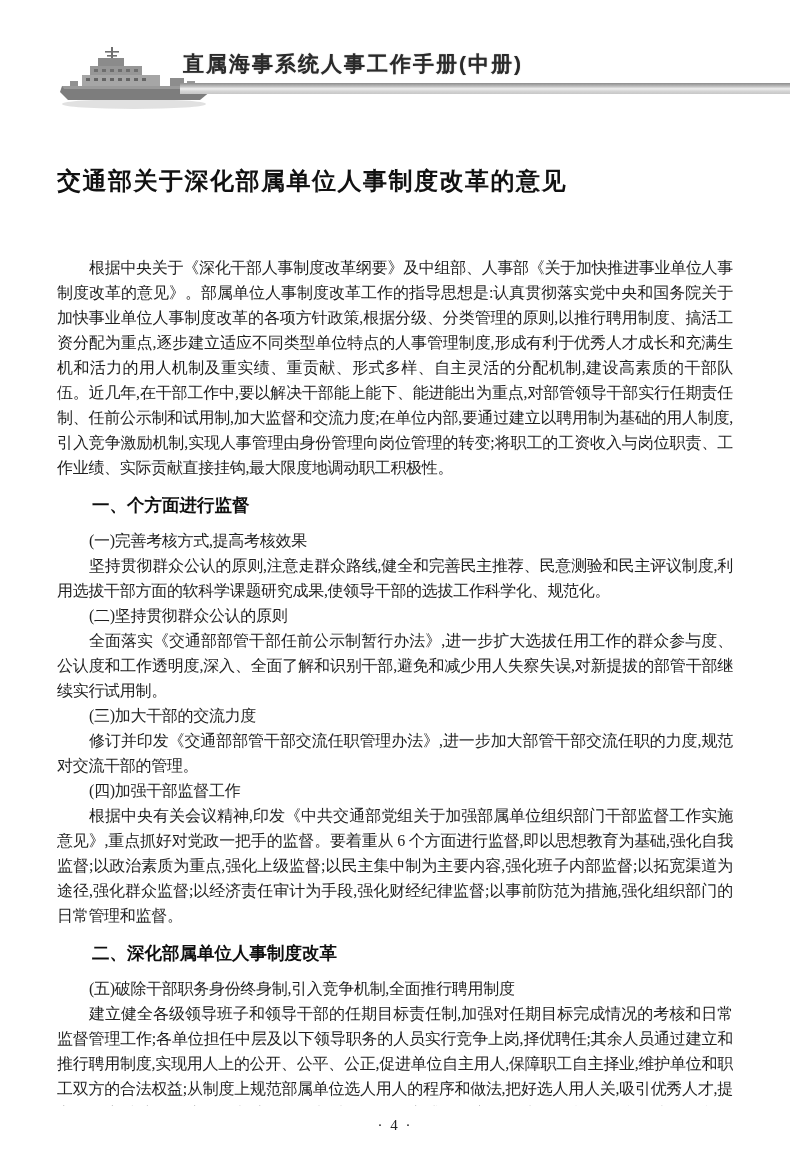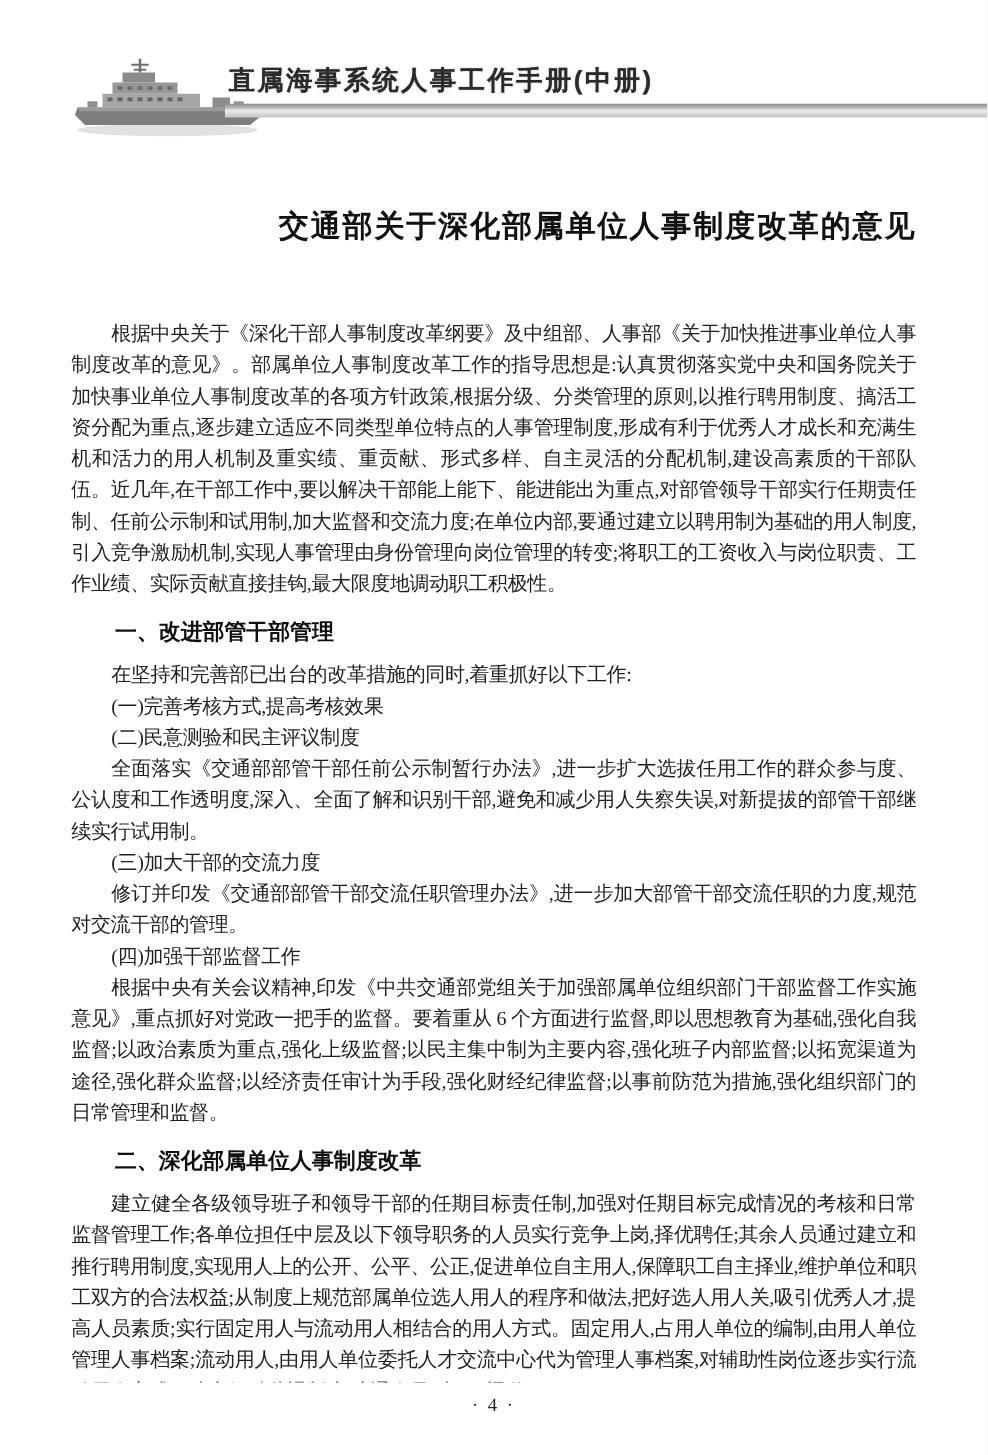--- a/index.html
+++ b/index.html
@@ -30,21 +30,21 @@
     background:linear-gradient(180deg,#8d8d8d 0%,#bdbdbd 30%,#eeeeee 52%,#d4d4d4 75%,#c7c7c7 100%);
   }
   .hdr-script{
     position:absolute;left:186px;top:56px;
     font-style:italic;font-size:12.5px;letter-spacing:1px;color:#8f8f8f;
     white-space:nowrap;
   }
   
   .doc-title{
     position:absolute;top:165px;left:57px;right:57px;margin:0;
-    text-align:right;
+    text-align:left;
     font-size:24px;font-weight:700;letter-spacing:1.5px;color:#111;
   }
   .content{
     position:absolute;top:219px;left:57px;right:57px;bottom:58px;
     overflow:hidden;
     font-size:16px;line-height:25px;letter-spacing:-0.3px;
     text-align:justify;
     margin-top:36px;
   }
   .content p{margin:0;}
@@ -102,28 +102,29 @@
       <rect x="18" y="37" width="8" height="5" fill="#919191"></rect>
     </svg>
     <div class="hdr-title">直属海事系统人事工作手册(中册)</div>
     <div class="hdr-bar"></div>
   </div>
 
   <h1 class="doc-title">交通部关于深化部属单位人事制度改革的意见</h1>
 
   <div class="content" id="content">
       <p class="para">根据中央关于《深化干部人事制度改革纲要》及中组部、人事部《关于加快推进事业单位人事制度改革的意见》。部属单位人事制度改革工作的指导思想是:认真贯彻落实党中央和国务院关于加快事业单位人事制度改革的各项方针政策,根据分级、分类管理的原则,以推行聘用制度、搞活工资分配为重点,逐步建立适应不同类型单位特点的人事管理制度,形成有利于优秀人才成长和充满生机和活力的用人机制及重实绩、重贡献、形式多样、自主灵活的分配机制,建设高素质的干部队伍。近几年,在干部工作中,要以解决干部能上能下、能进能出为重点,对部管领导干部实行任期责任制、任前公示制和试用制,加大监督和交流力度;在单位内部,要通过建立以聘用制为基础的用人制度,引入竞争激励机制,实现人事管理由身份管理向岗位管理的转变;将职工的工资收入与岗位职责、工作业绩、实际贡献直接挂钩,最大限度地调动职工积极性。</p>
-      <h2 class="section">一、改进部管干部管理</h2>
-      <p class="para">在坚持和完善部已出台的改革措施的同时,着重抓好以下工作:</p>
+      <h2 class="section">一、个方面进行监督</h2>
       <p class="sub">(一)完善考核方式,提高考核效果</p>
-      <p class="sub">(二)民意测验和民主评议制度</p>
+      <p class="para">坚持贯彻群众公认的原则,注意走群众路线,健全和完善民主推荐、民意测验和民主评议制度,利用选拔干部方面的软科学课题研究成果,使领导干部的选拔工作科学化、规范化。</p>
+      <p class="sub">(二)坚持贯彻群众公认的原则</p>
       <p class="para">全面落实《交通部部管干部任前公示制暂行办法》,进一步扩大选拔任用工作的群众参与度、公认度和工作透明度,深入、全面了解和识别干部,避免和减少用人失察失误,对新提拔的部管干部继续实行试用制。</p>
       <p class="sub">(三)加大干部的交流力度</p>
       <p class="para">修订并印发《交通部部管干部交流任职管理办法》,进一步加大部管干部交流任职的力度,规范对交流干部的管理。</p>
       <p class="sub">(四)加强干部监督工作</p>
       <p class="para">根据中央有关会议精神,印发《中共交通部党组关于加强部属单位组织部门干部监督工作实施意见》,重点抓好对党政一把手的监督。要着重从 6 个方面进行监督,即以思想教育为基础,强化自我监督;以政治素质为重点,强化上级监督;以民主集中制为主要内容,强化班子内部监督;以拓宽渠道为途径,强化群众监督;以经济责任审计为手段,强化财经纪律监督;以事前防范为措施,强化组织部门的日常管理和监督。</p>
       <h2 class="section">二、深化部属单位人事制度改革</h2>
+      <p class="sub">(五)破除干部职务身份终身制,引入竞争机制,全面推行聘用制度</p>
       <p class="para">建立健全各级领导班子和领导干部的任期目标责任制,加强对任期目标完成情况的考核和日常监督管理工作;各单位担任中层及以下领导职务的人员实行竞争上岗,择优聘任;其余人员通过建立和推行聘用制度,实现用人上的公开、公平、公正,促进单位自主用人,保障职工自主择业,维护单位和职工双方的合法权益;从制度上规范部属单位选人用人的程序和做法,把好选人用人关,吸引优秀人才,提高人员素质;实行固定用人与流动用人相结合的用人方式。固定用人,占用人单位的编制,由用人单位管理人事档案;流动用人,由用人单位委托人才交流中心代为管理人事档案,对辅助性岗位逐步实行流动用人方式。建立解聘辞退制度,疏通人员“出口”渠道。</p>
     </div>
 
   <div class="page-num">· 4 ·</div>
 
 </div>
 
 </body></html>

